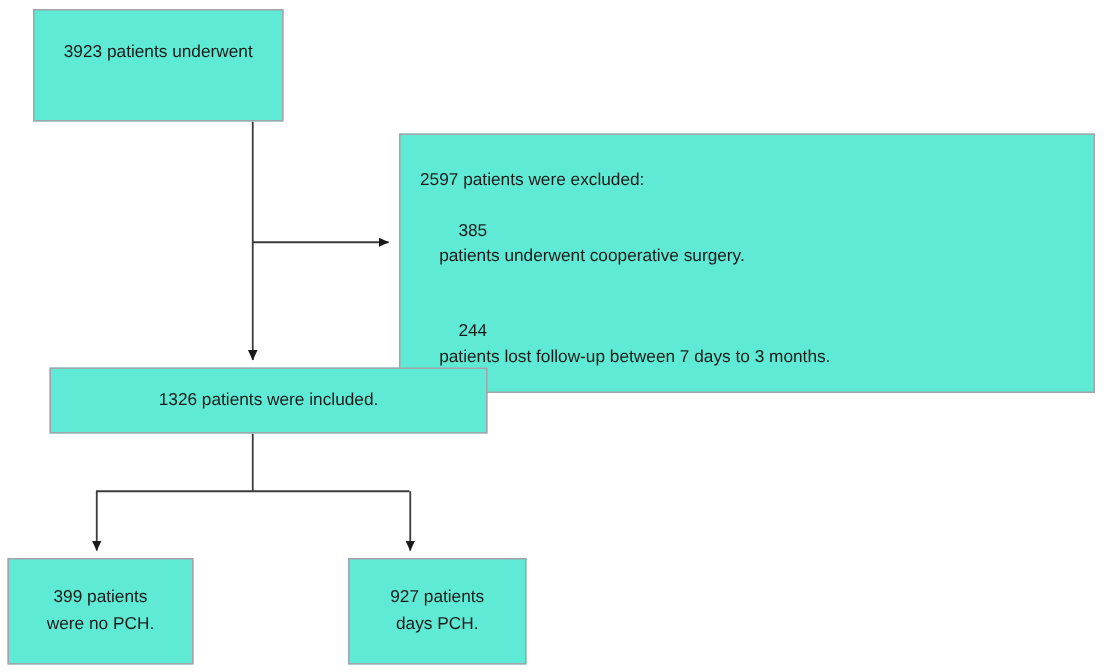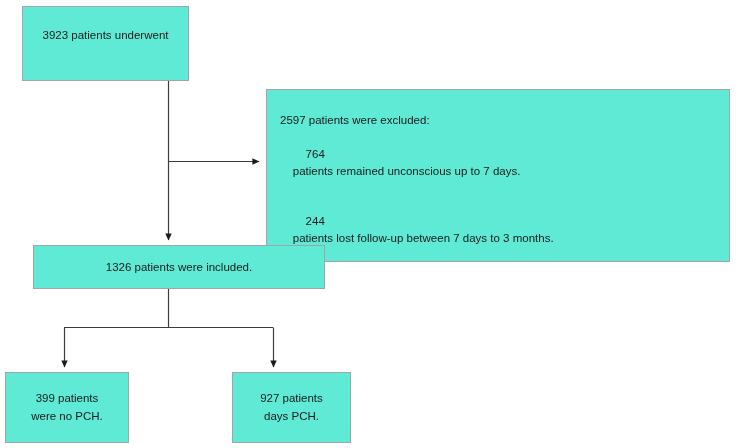--- a/index.html
+++ b/index.html
@@ -125,22 +125,22 @@
   <line x1="273.5" y1="327.5" x2="273.5" y2="367" stroke="#3c3c3c" stroke-width="1.2" marker-end="url(#arrowhead)"></line>
 </svg>
 
 <div class="node" id="node-cohort">
   <span class="node-line">3923 patients underwent</span>
 </div>
 
 <div class="node" id="node-excluded">
   <span class="excl-row">2597 patients were excluded:</span>
   <span class="excl-row">
-    <span class="excl-num">764</span>
-    <span>patients remained unconscious up to 7 days.</span>
+    <span class="excl-num">385</span>
+    <span>patients underwent cooperative surgery.</span>
   </span>
   <span class="excl-row">
     <span class="excl-num">244</span>
     <span>patients lost follow-up between 7 days to 3 months.</span>
   </span>
 </div>
 
 <div class="node" id="node-included">
   <span class="node-line">1326 patients were included.</span>
 </div>

